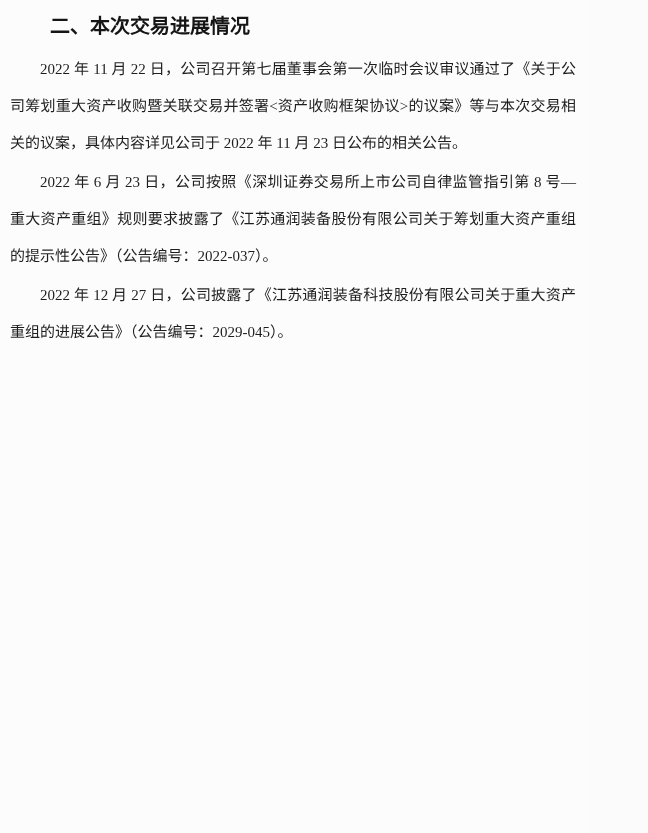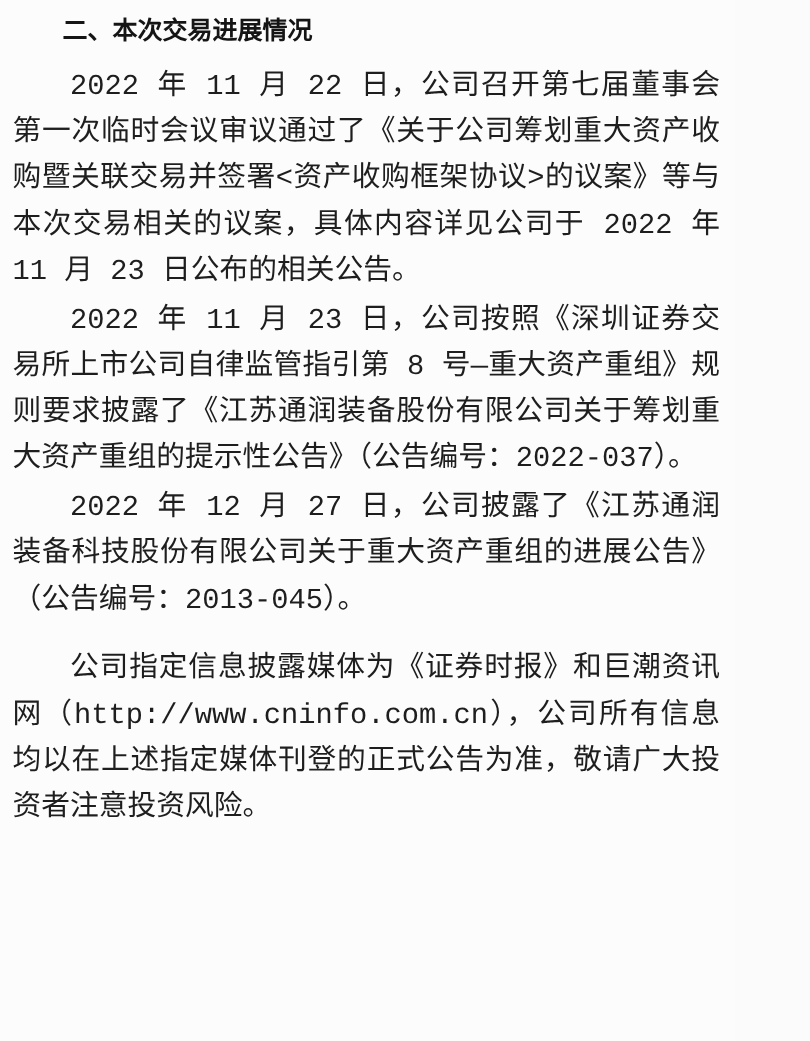--- a/index.html
+++ b/index.html
@@ -13,32 +13,31 @@
     color: #1c1c1c;
     font-family: "Liberation Serif", "DejaVu Serif", serif;
     overflow: hidden;
   }
   .page {
     box-sizing: border-box;
     width: 588px;
     height: 833px;
     padding: 8px 12px 0 10px;
     background: #fcfcfc;
-    font-family: Liberation Mono, monospace;
   }
   .sec-heading {
     font-size: 20px;
     font-weight: bold;
     line-height: 37px;
     margin: 0 0 6px 0;
     text-indent: 2em;
     color: #151515;
   }
   .para {
-    font-size: 23px;
+    font-size: 15px;
     line-height: 37px;
     margin: 0 0 2px 0;
     text-indent: 2em;
     text-align: justify;
     color: #1e1e1e;
     word-break: normal;
     overflow-wrap: break-word;
   }
   .gap-top {
     margin-top: 18px;
@@ -46,22 +45,21 @@
 </style>
 </head>
 <body>
 
 <div class="page">
 
   <h2 class="sec-heading">二、本次交易进展情况</h2>
 
   <p class="para">2022 年 11 月 22 日，公司召开第七届董事会第一次临时会议审议通过了《关于公司筹划重大资产收购暨关联交易并签署&lt;资产收购框架协议&gt;的议案》等与本次交易相关的议案，具体内容详见公司于 2022 年 11 月 23 日公布的相关公告。</p>
 
-  <p class="para">2022 年 11 月 23 日，公司按照《深圳证券交易所上市公司自律监管指引第 8 号—重大资产重组》规则要求披露了《江苏通润装备股份有限公司关于筹划重大资产重组的提示性公告》（公告编号：2022-037）。</p>
+  <p class="para">2022 年 6 月 23 日，公司按照《深圳证券交易所上市公司自律监管指引第 8 号—重大资产重组》规则要求披露了《江苏通润装备股份有限公司关于筹划重大资产重组的提示性公告》（公告编号：2022-037）。</p>
 
-  <p class="para">2022 年 12 月 27 日，公司披露了《江苏通润装备科技股份有限公司关于重大资产重组的进展公告》（公告编号：2013-045）。</p>
+  <p class="para">2022 年 12 月 27 日，公司披露了《江苏通润装备科技股份有限公司关于重大资产重组的进展公告》（公告编号：2029-045）。</p>
 
 
 
 
-  <p class="para gap-top">公司指定信息披露媒体为《证券时报》和巨潮资讯网（http://www.cninfo.com.cn），公司所有信息均以在上述指定媒体刊登的正式公告为准，敬请广大投资者注意投资风险。</p>
 
 </div>
 
 </body></html>

